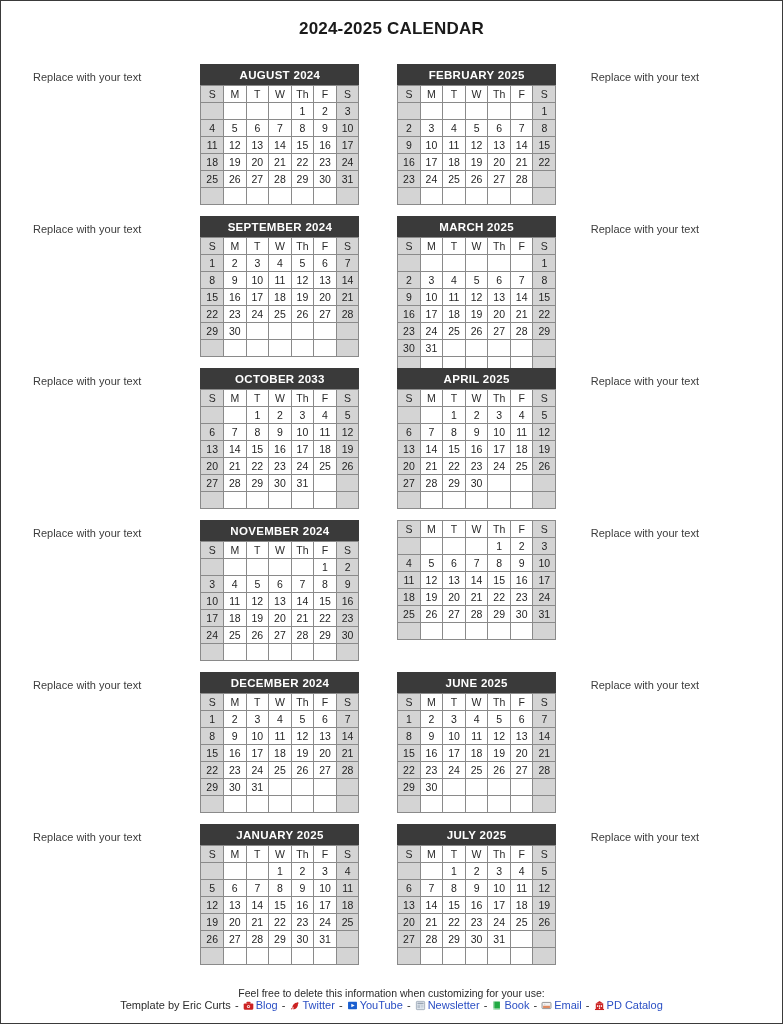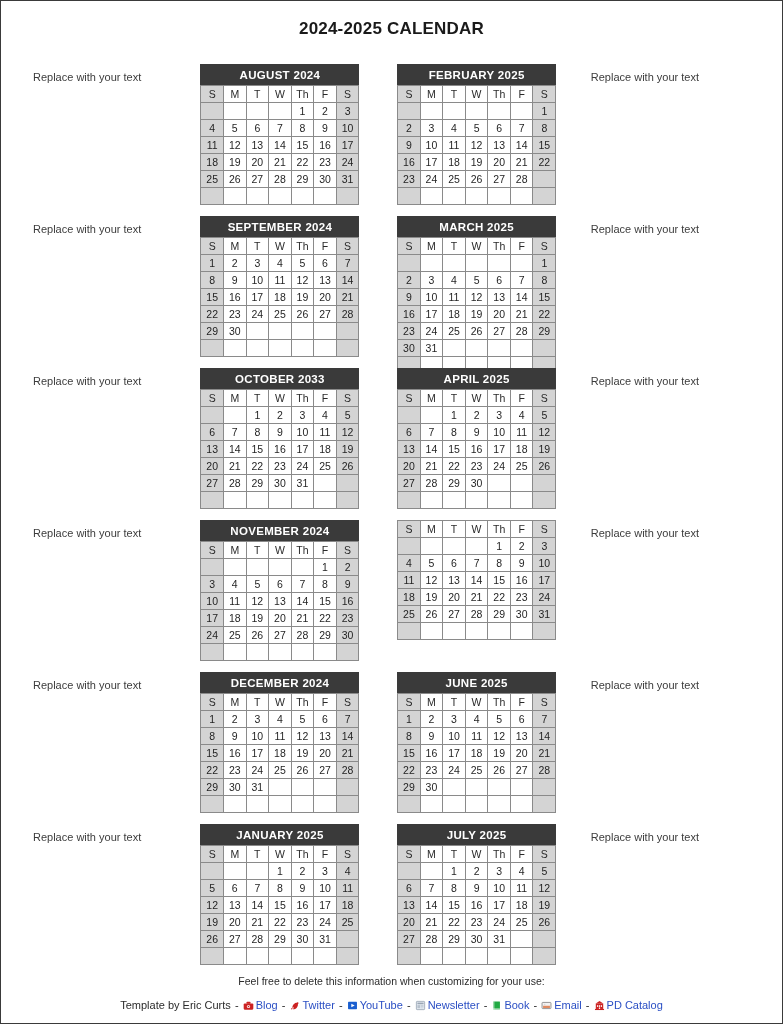--- a/index.html
+++ b/index.html
@@ -116,21 +116,21 @@
   .footer {
     position: absolute;
     left: 0;
     right: 0;
     bottom: 12px;
     text-align: center;
   }
   .footer-note {
     font-size: 10.5px;
     color: #2b2b2b;
-    margin-bottom: 12px;
+    margin-bottom: 0;
   }
   .footer-links {
     font-size: 11px;
     color: #2b2b2b;
     white-space: nowrap;
   }
   .footer-links .lnk {
     color: #2b4fc4;
     text-decoration: none;
   }

